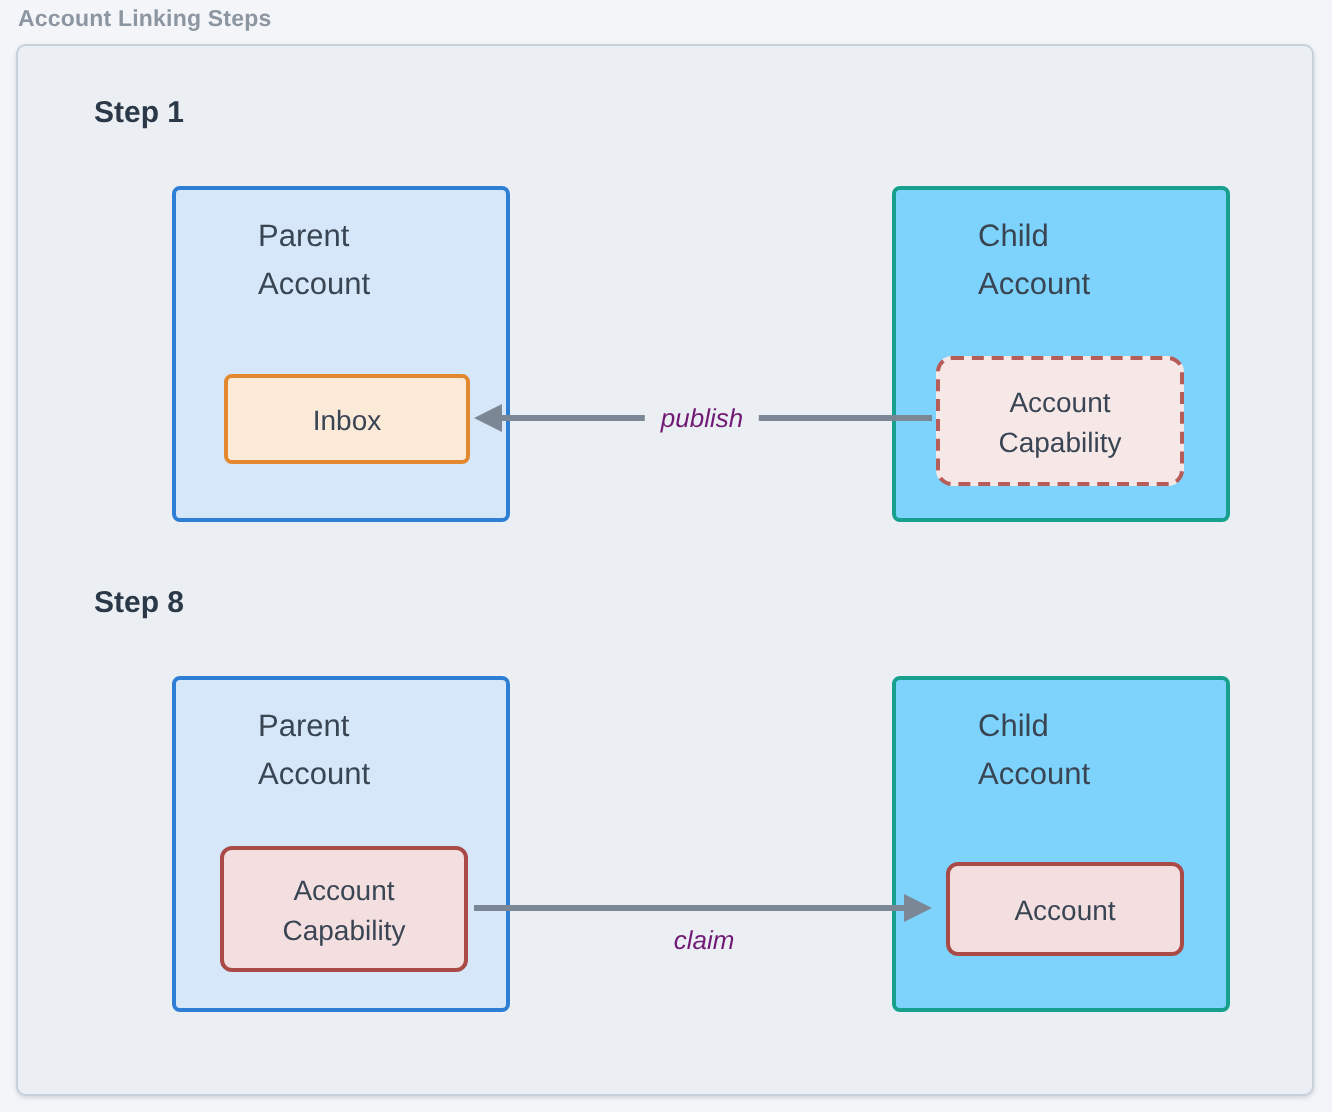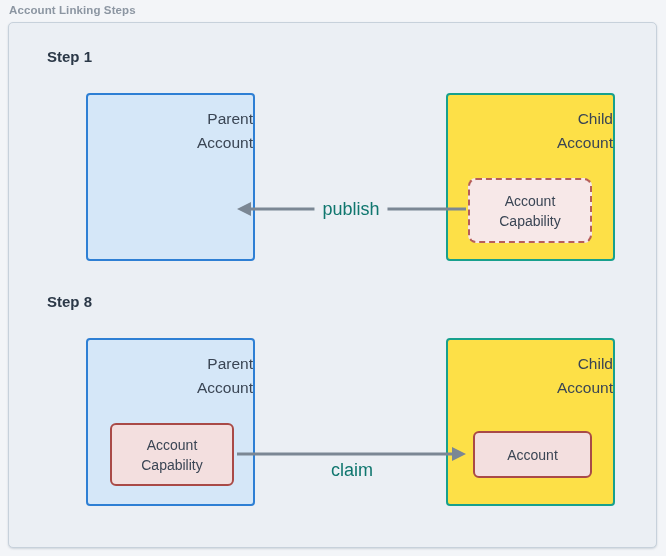--- a/index.html
+++ b/index.html
@@ -43,36 +43,37 @@
   .step-label.s2 { top: 293px; }
 
   .acct-box {
     position: absolute;
     width: 165px; height: 164px;
     border-radius: 4px;
     border: 2px solid;
     box-sizing: content-box;
   }
   .acct-box.blue { background: #d5e7f8; border-color: #2e7fd4; }
-  .acct-box.teal { background: #fde047; border-color: #17a08d; }
+  .acct-box.teal { background: #7dd3fc; border-color: #17a08d; }
   .pos-s1-parent { left: 86px; top: 93px; }
   .pos-s1-child  { left: 446px; top: 93px; }
   .pos-s2-parent { left: 86px; top: 338px; }
   .pos-s2-child  { left: 446px; top: 338px; }
 
   .acct-title {
     position: absolute;
     left: 0; top: 12px;
     width: 100%;
-    text-align: right;
+    text-align: left;
     font-size: 15.5px;
     font-weight: 500;
     line-height: 24px;
     color: #3a4554;
     white-space: pre-line;
+    padding-left: 41px;
   }
 
   .inner-box {
     position: absolute;
     display: flex;
     align-items: center;
     justify-content: center;
     text-align: center;
     font-size: 14px;
     font-weight: 500;
@@ -106,42 +107,44 @@
     left: 0; top: 0;
     width: 666px; height: 556px;
     pointer-events: none;
   }
 
   .arrow-label {
     position: absolute;
     transform: translate(-50%, -50%);
     background: #ebeff4;
     padding: 0 8px;
-    font-size: 18px;
+    font-size: 13px;
     font-weight: 500;
-    color: #0f766e;
+    color: #701a75;
     white-space: nowrap;
+    font-style: italic;
   }
   .pos-publish { left: 351px; top: 209px; }
   .pos-claim   { left: 352px; top: 470px; }
 </style>
 </head>
 <body>
 
 <div class="page">
 
   <div class="frame-title">Account Linking Steps</div>
 
   <div class="canvas"></div>
 
   <div class="step-label s1">Step 1</div>
 
   <div class="acct-box blue pos-s1-parent">
     <div class="acct-title">Parent
 Account</div>
+    <div class="inner-box orange pos-inbox">Inbox</div>
   </div>
 
   <div class="acct-box teal pos-s1-child">
     <div class="acct-title">Child
 Account</div>
     <div class="inner-box red-dashed pos-s1-cap">Account
 Capability</div>
   </div>
 
   <div class="step-label s2">Step 8</div>

